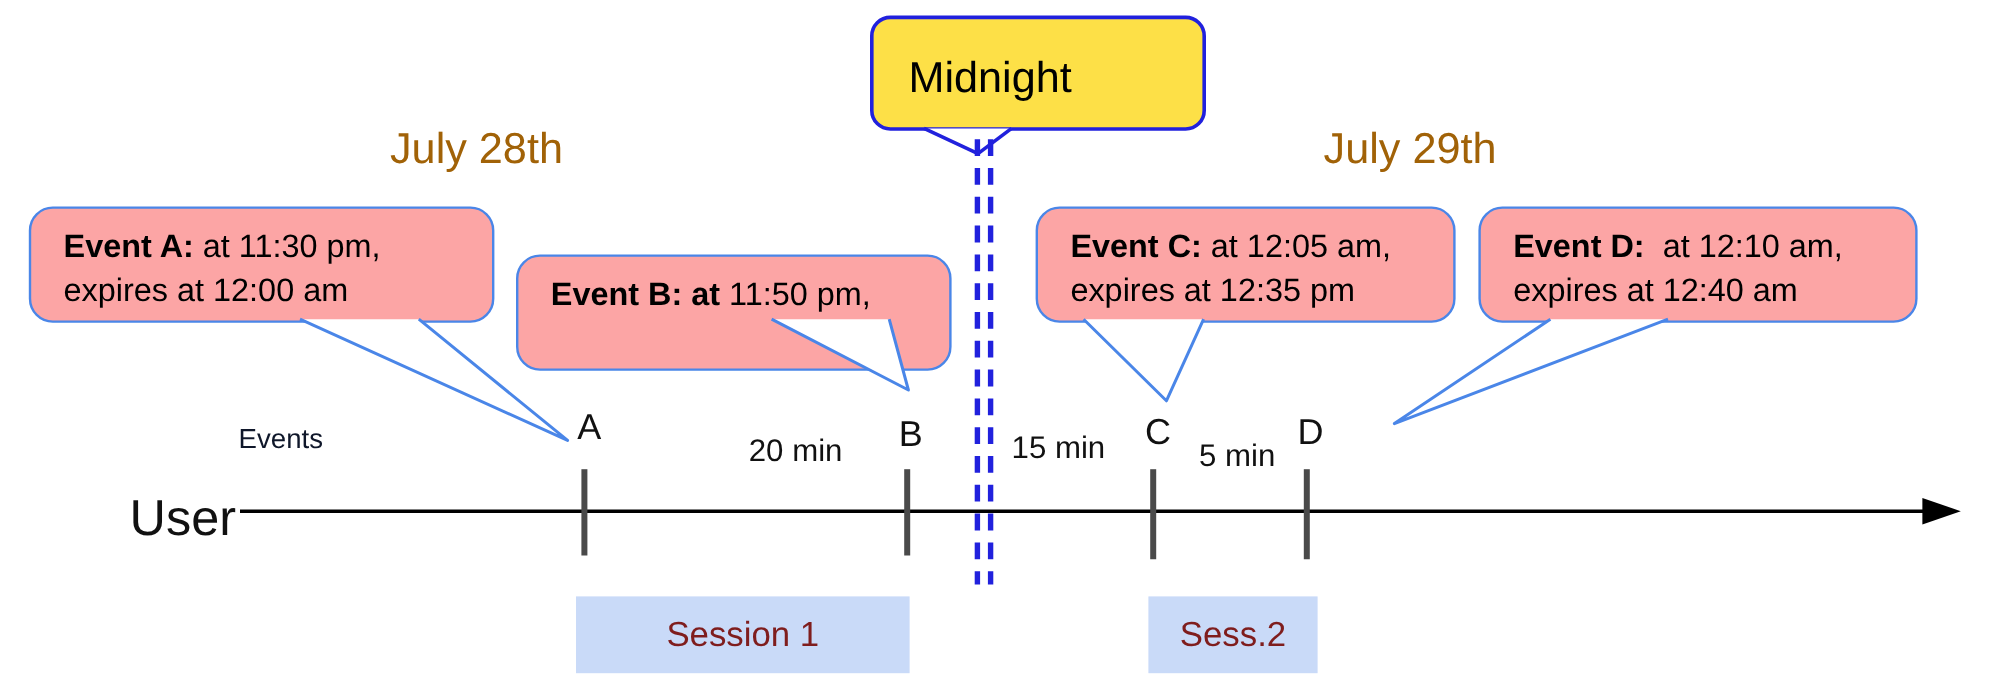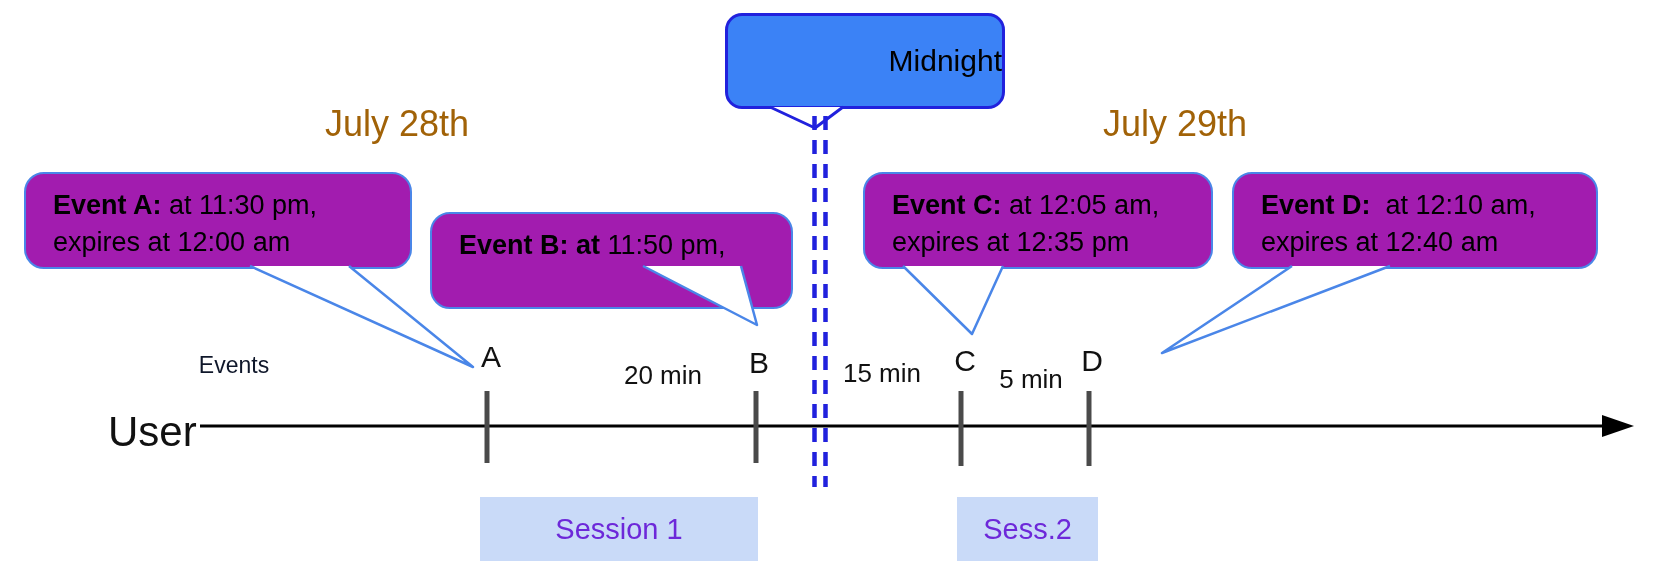--- a/index.html
+++ b/index.html
@@ -10,38 +10,38 @@
     --line:#000000;
   }
   html,body{margin:0;padding:0;background:#ffffff;}
   .canvas{
     position:relative;width:1668px;height:578px;background:#ffffff;
     font-family:"Liberation Sans",sans-serif;color:#000;overflow:hidden;
   }
   .abs{position:absolute;}
   .date-label{font-size:36px;color:#a16207;}
   .callout{
-    position:absolute;background:#a21caf;border:2.5px solid var(--event-border);
+    position:absolute;background:#fca5a5;border:2.5px solid var(--event-border);
     border-radius:20px;box-sizing:border-box;
     padding:13px 0 0 27px;font-size:27px;line-height:37px;
   }
   .callout-line{white-space:pre-wrap;}
   .midnight{
-    position:absolute;background:#3b82f6;border:3px solid var(--midnight-border);
+    position:absolute;background:#fde047;border:3px solid var(--midnight-border);
     border-radius:17px;box-sizing:border-box;
-    padding:28px 0 0 29px;font-size:30px;text-align:right;
+    padding:28px 0 0 29px;font-size:36px;
   }
   .tl-label{position:absolute;transform:translateX(-50%);font-size:30px;color:#111;}
   .interval{position:absolute;transform:translateX(-50%);font-size:26px;color:#111;}
   .events-label{position:absolute;transform:translateX(-50%);font-size:23px;color:#0f172a;}
   .user-label{position:absolute;font-size:42px;color:#111;}
   .session{
     position:absolute;background:var(--session-fill);
     display:flex;align-items:center;justify-content:center;
-    font-size:29px;color:#6d28d9;
+    font-size:29px;color:#7f1d1d;
   }
   svg.overlay{position:absolute;left:0;top:0;pointer-events:none;}
   .tail{fill:#ffffff;stroke:var(--event-border);stroke-width:2.5;stroke-linejoin:round;}
   .tail-midnight{fill:#ffffff;stroke:var(--midnight-border);stroke-width:3;stroke-linejoin:round;}
   .tick{stroke:var(--tick);stroke-width:5;}
   .dash{stroke:var(--midnight-border);stroke-width:4.5;stroke-dasharray:14 10;}
   .tl-line{stroke:var(--line);stroke-width:3;}
 </style>
 </head>
 <body>

